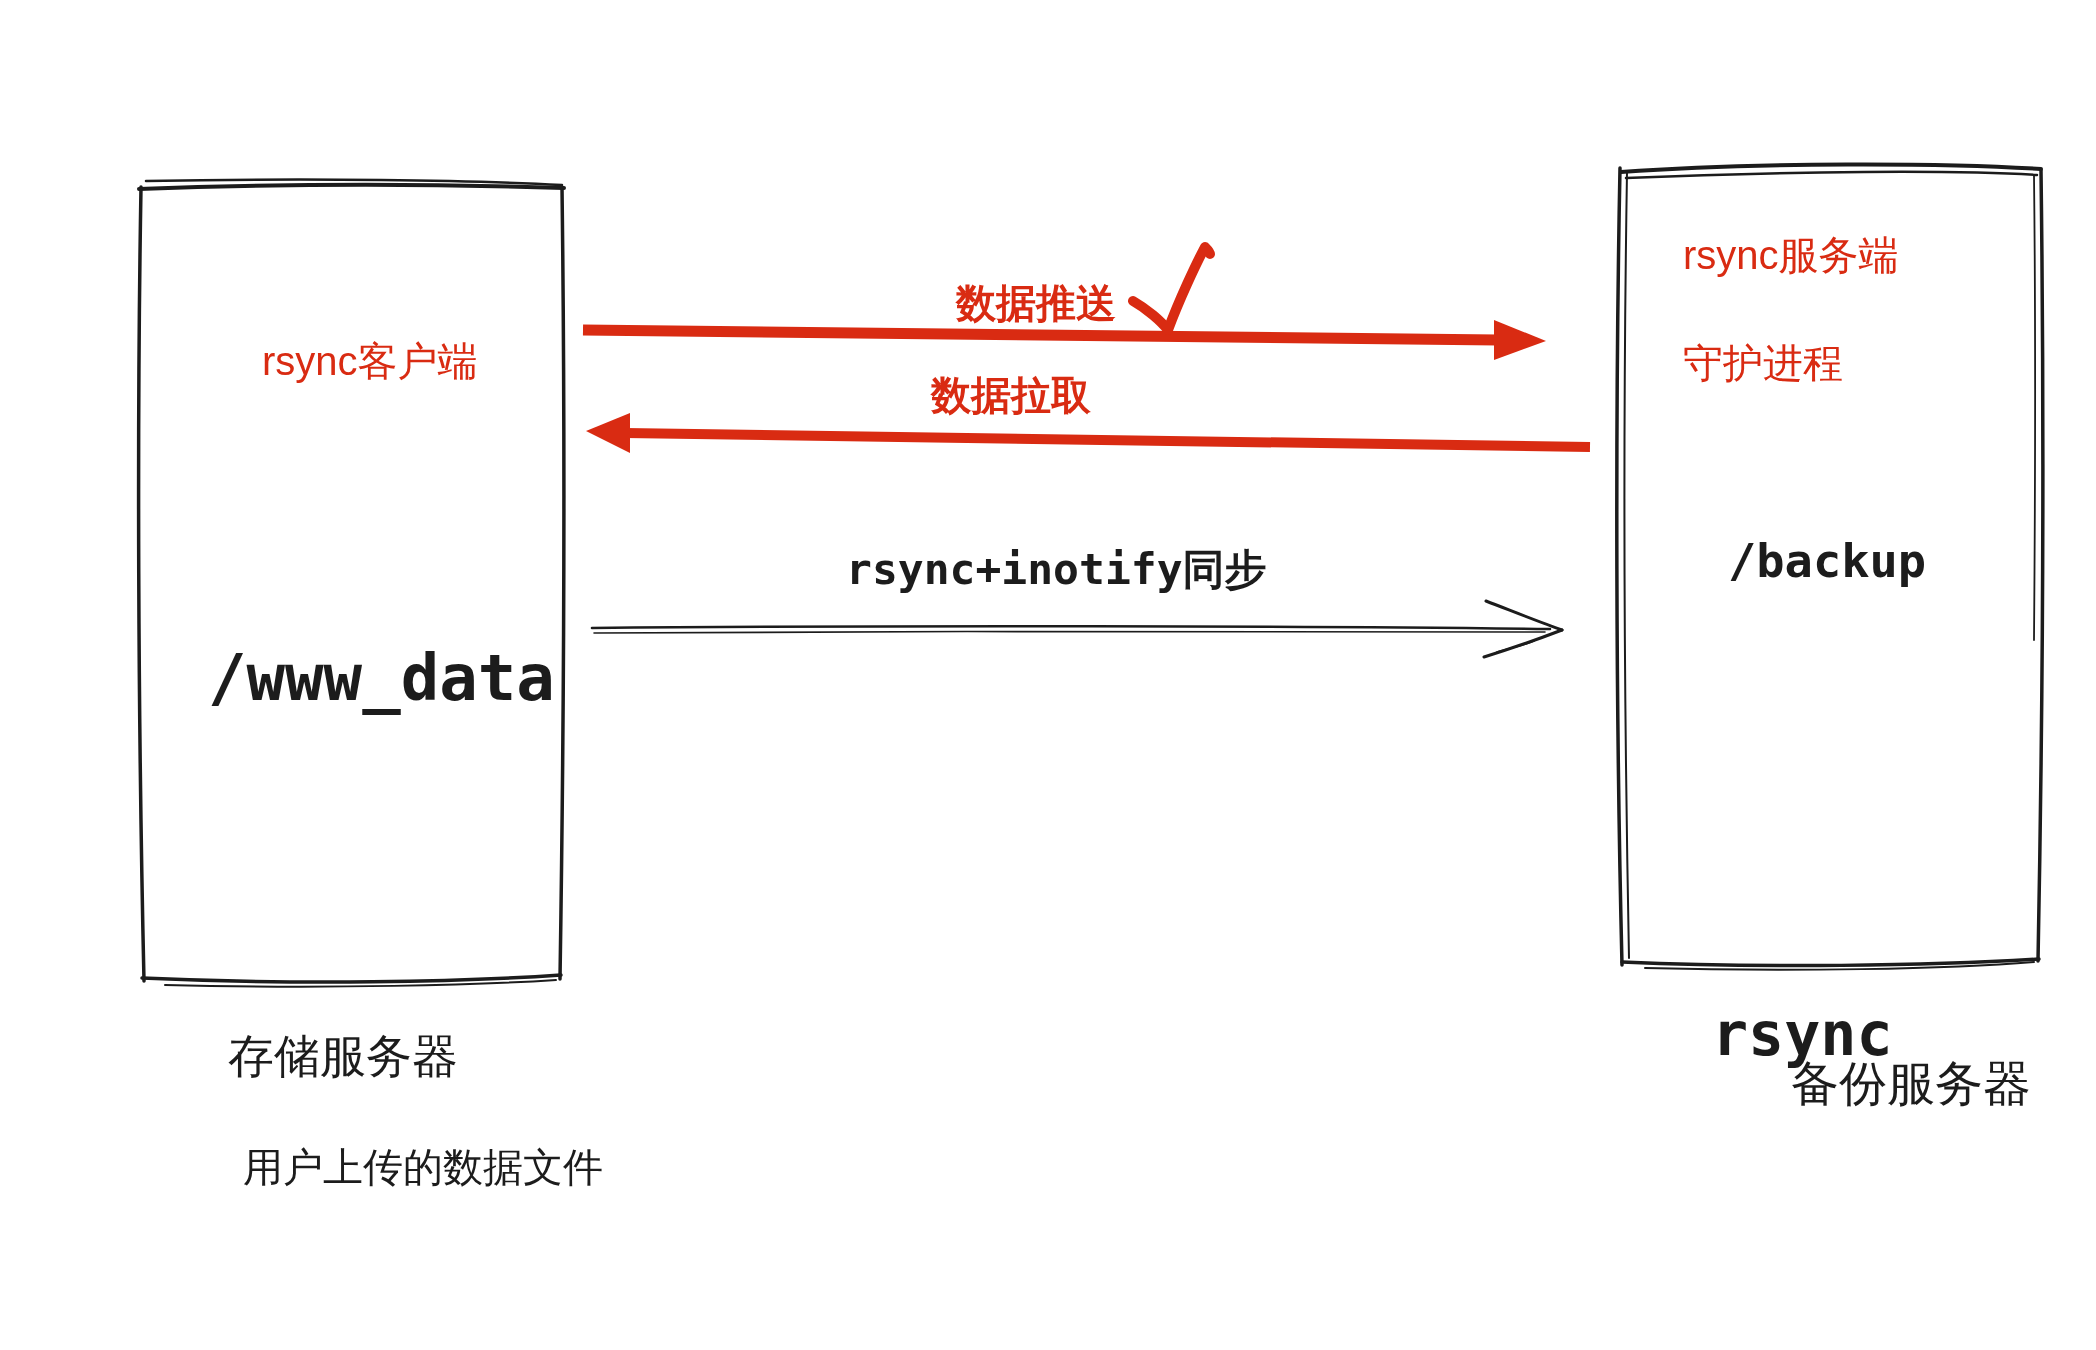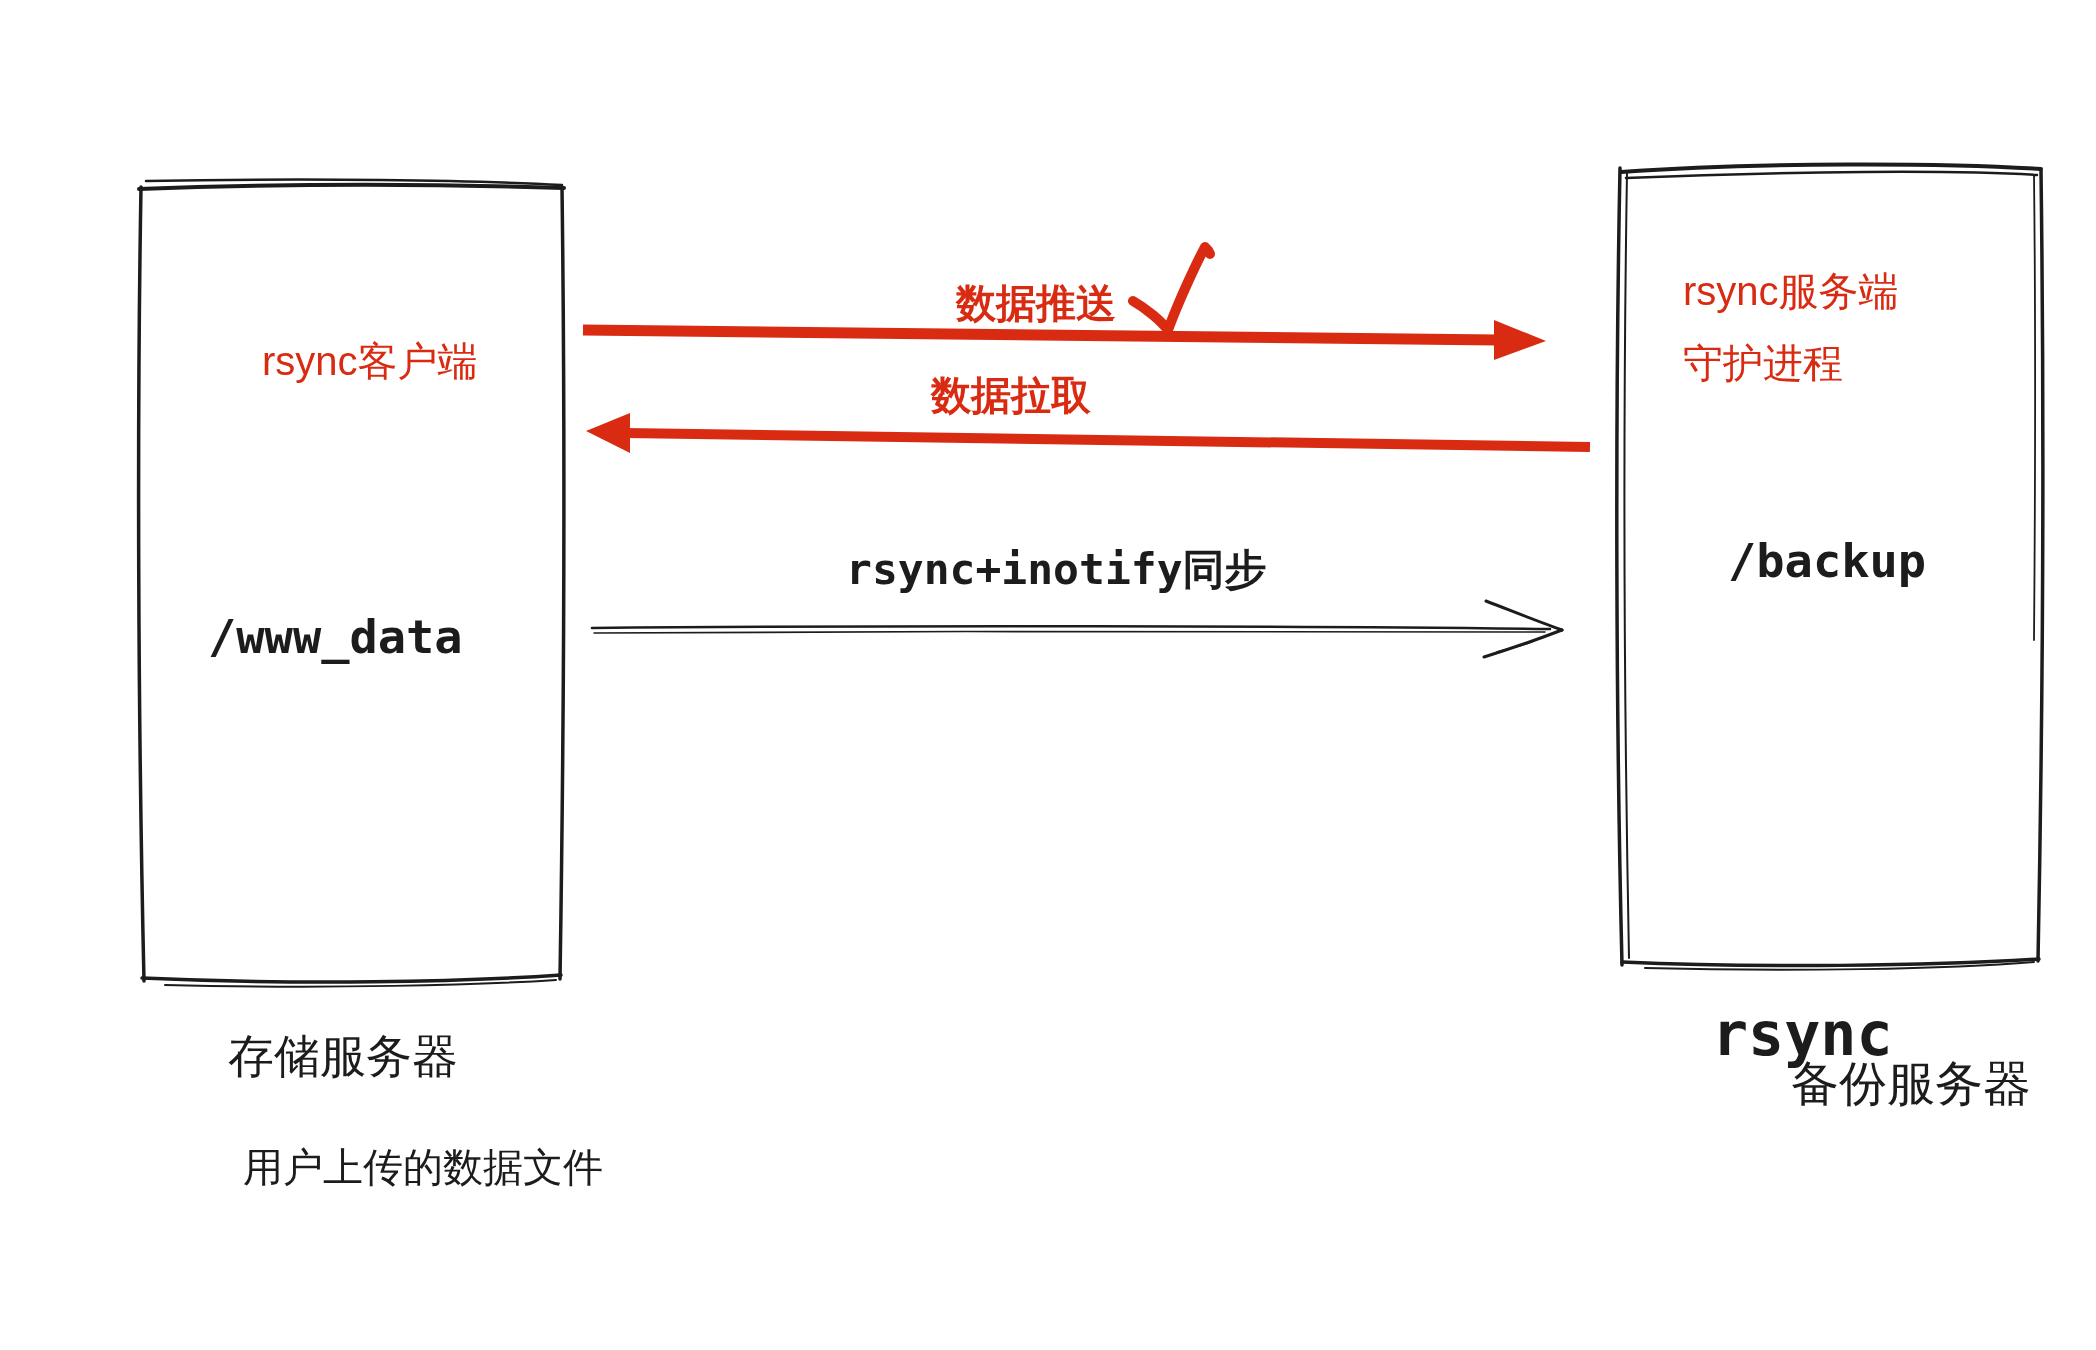--- a/index.html
+++ b/index.html
@@ -16,26 +16,26 @@
   svg.strokes { position:absolute; inset:0; width:2096px; height:1350px; }
   .stroke-ink { stroke:var(--ink); fill:none; }
   .stroke-red { stroke:var(--red); fill:none; }
   .fill-red   { fill:var(--red); stroke:none; }
 
   .txt { position:absolute; white-space:nowrap; line-height:1.15; }
   .red { color:var(--red); }
   .mono { font-family:"DejaVu Sans Mono", monospace; font-weight:bold; }
 
   .left-role   { left:262px;  top:338px;  font-size:40px; font-weight:500; }
-  .left-path   { left:208px;  top:610px;  font-size:47px; }
+  .left-path   { left:208px;  top:642px;  font-size:64px; }
   .left-cap    { left:228px;  top:1030px; font-size:46px; font-weight:500; }
   .note1       { left:243px;  top:1144px; font-size:40px; font-weight:500; }
   .note2       { left:250px;  top:1210px; font-size:48px; font-weight:500; }
 
-  .right-role1 { left:1683px; top:268px;  font-size:40px; font-weight:500; }
+  .right-role1 { left:1683px; top:232px;  font-size:40px; font-weight:500; }
   .right-role2 { left:1683px; top:340px;  font-size:40px; font-weight:500; }
   .right-path  { left:1728px; top:534px;  font-size:47px; }
   .right-cap1  { left:1712px; top:1000px; font-size:60px; }
   .right-cap2  { left:1791px; top:1056px; font-size:48px; font-weight:400; }
 
   .push-label  { left:956px;  top:280px;  font-size:40px; font-weight:600; }
   .pull-label  { left:931px;  top:372px;  font-size:40px; font-weight:600; }
 
   .sync-label  { left:846px;  top:545px;  font-size:42px; }
   .sync-label .code { font-size:43px; }

